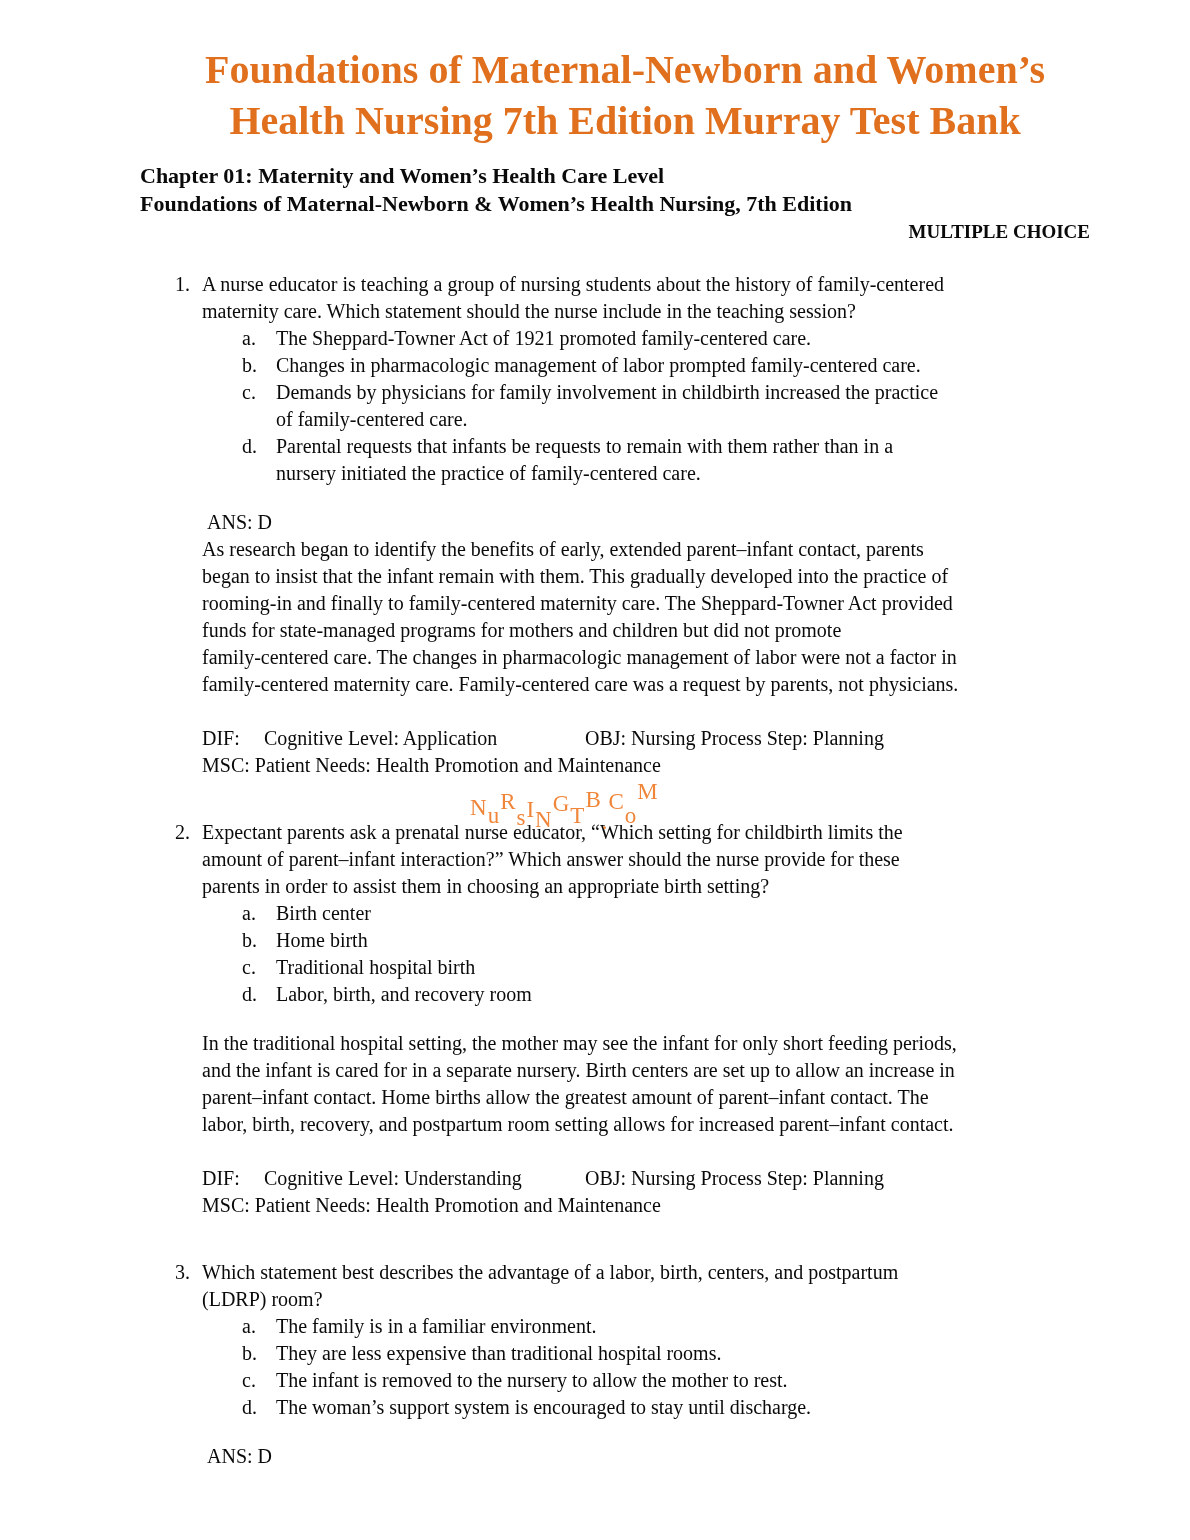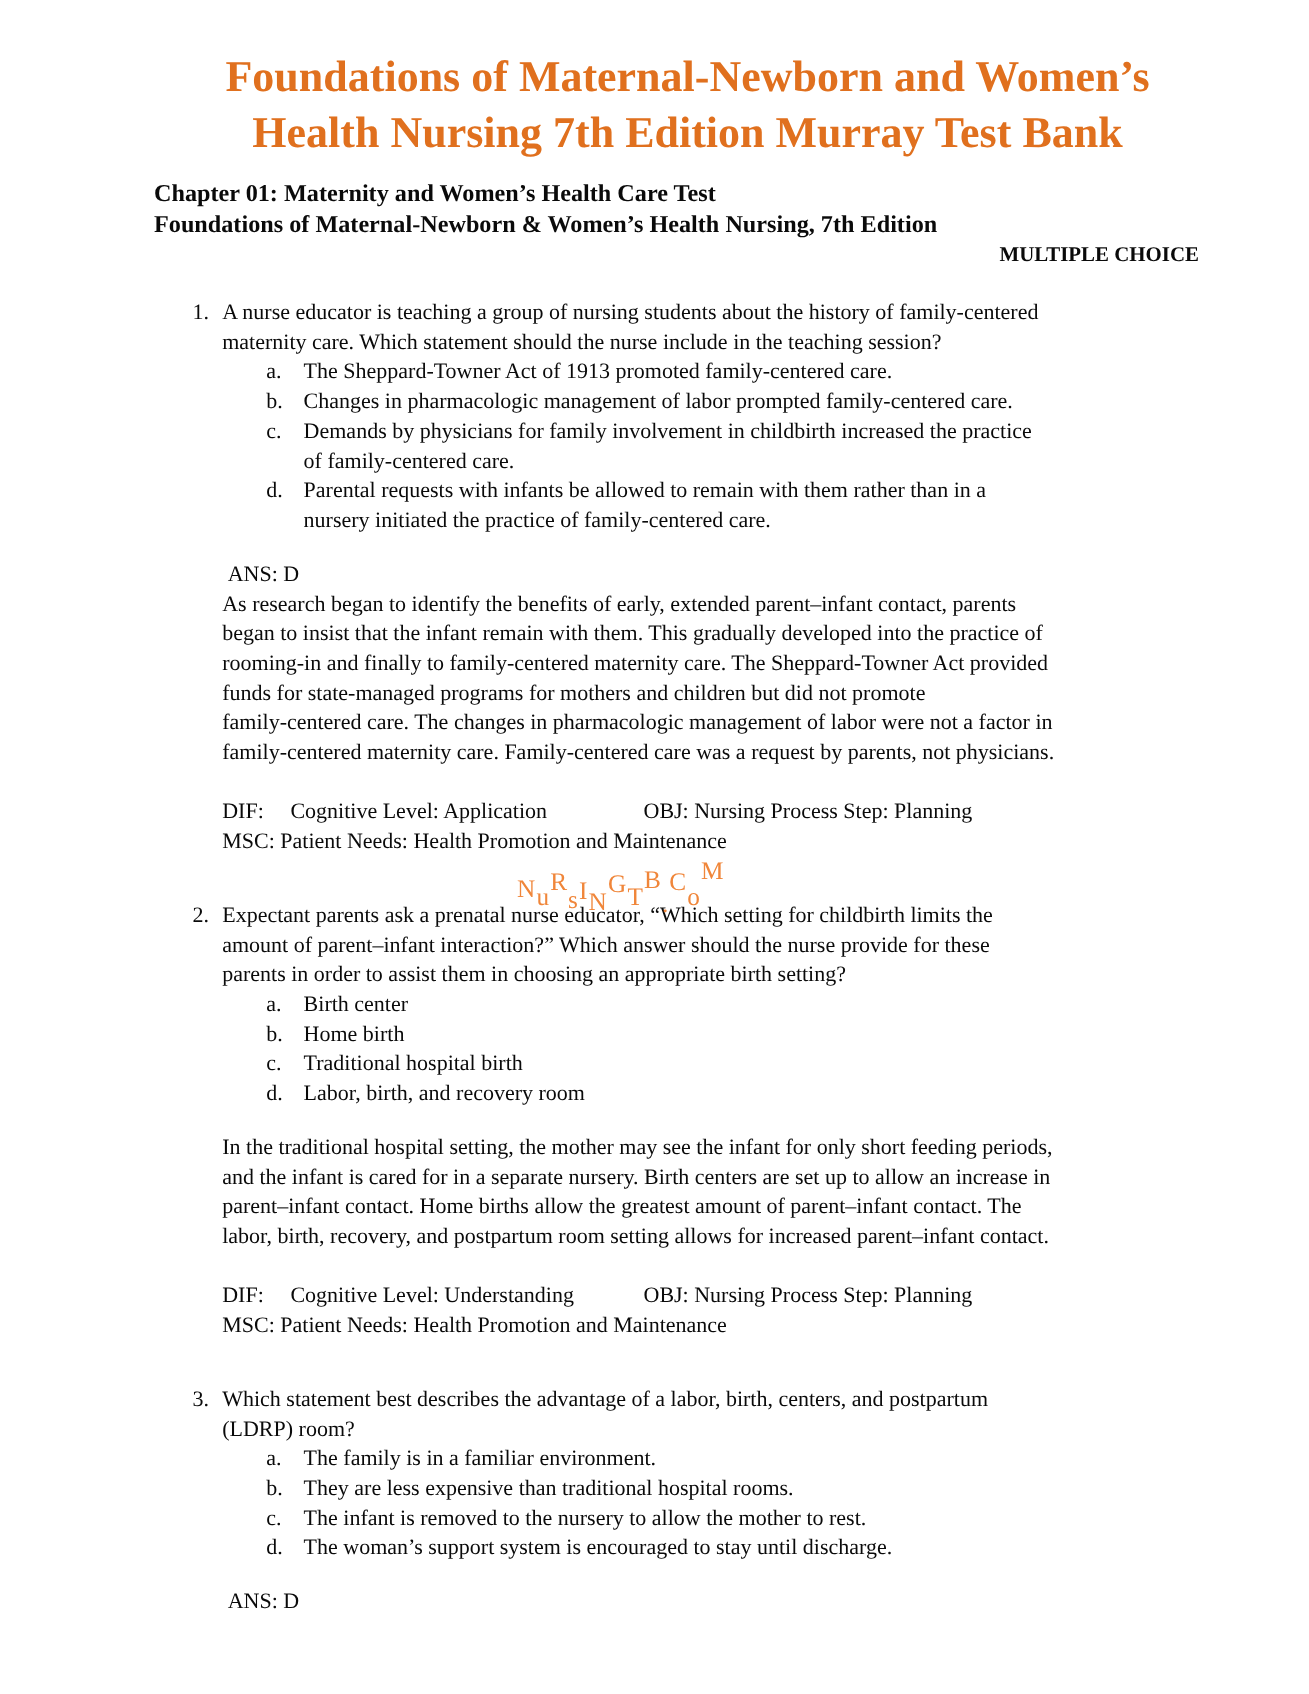--- a/index.html
+++ b/index.html
@@ -78,49 +78,49 @@
   .wm-ch { position: relative; display: inline-block; }
 </style>
 </head>
 <body>
 
 <div class="page">
 
   <h1 class="doc-title" style="color: rgb(224, 112, 30);">Foundations of Maternal-Newborn and Women’s
 Health Nursing 7th Edition Murray Test Bank</h1>
 
-  <p class="chapter-heading">Chapter 01: Maternity and Women’s Health Care Test</p>
+  <p class="chapter-heading">Chapter 01: Maternity and Women’s Health Care Level</p>
   <p class="book-heading">Foundations of Maternal-Newborn &amp; Women’s Health Nursing, 7th Edition</p>
   <p class="section-heading">MULTIPLE CHOICE</p>
 
   <div class="questions">
 
     <div class="question">
       <div class="q-row">
         <span class="q-num">1.</span>
         <div class="q-body">
           <div class="q-stem">A nurse educator is teaching a group of nursing students about the history of family-centered
 maternity care. Which statement should the nurse include in the teaching session?</div>
           <div class="options">
             <div class="opt">
               <span class="opt-letter">a.</span>
-              <span class="opt-text">The Sheppard-Towner Act of 1913 promoted family-centered care.</span>
+              <span class="opt-text">The Sheppard-Towner Act of 1921 promoted family-centered care.</span>
             </div>
             <div class="opt">
               <span class="opt-letter">b.</span>
               <span class="opt-text">Changes in pharmacologic management of labor prompted family-centered care.</span>
             </div>
             <div class="opt">
               <span class="opt-letter">c.</span>
               <span class="opt-text">Demands by physicians for family involvement in childbirth increased the practice
 of family-centered care.</span>
             </div>
             <div class="opt">
               <span class="opt-letter">d.</span>
-              <span class="opt-text">Parental requests with infants be allowed to remain with them rather than in a
+              <span class="opt-text">Parental requests that infants be requests to remain with them rather than in a
 nursery initiated the practice of family-centered care.</span>
             </div>
           </div>
         </div>
       </div>
       <div class="answer-block">
         <div class="ans-label">ANS: D</div>
         <div class="rationale">As research began to identify the benefits of early, extended parent–infant contact, parents
 began to insist that the infant remain with them. This gradually developed into the practice of
 rooming-in and finally to family-centered maternity care. The Sheppard-Towner Act provided

